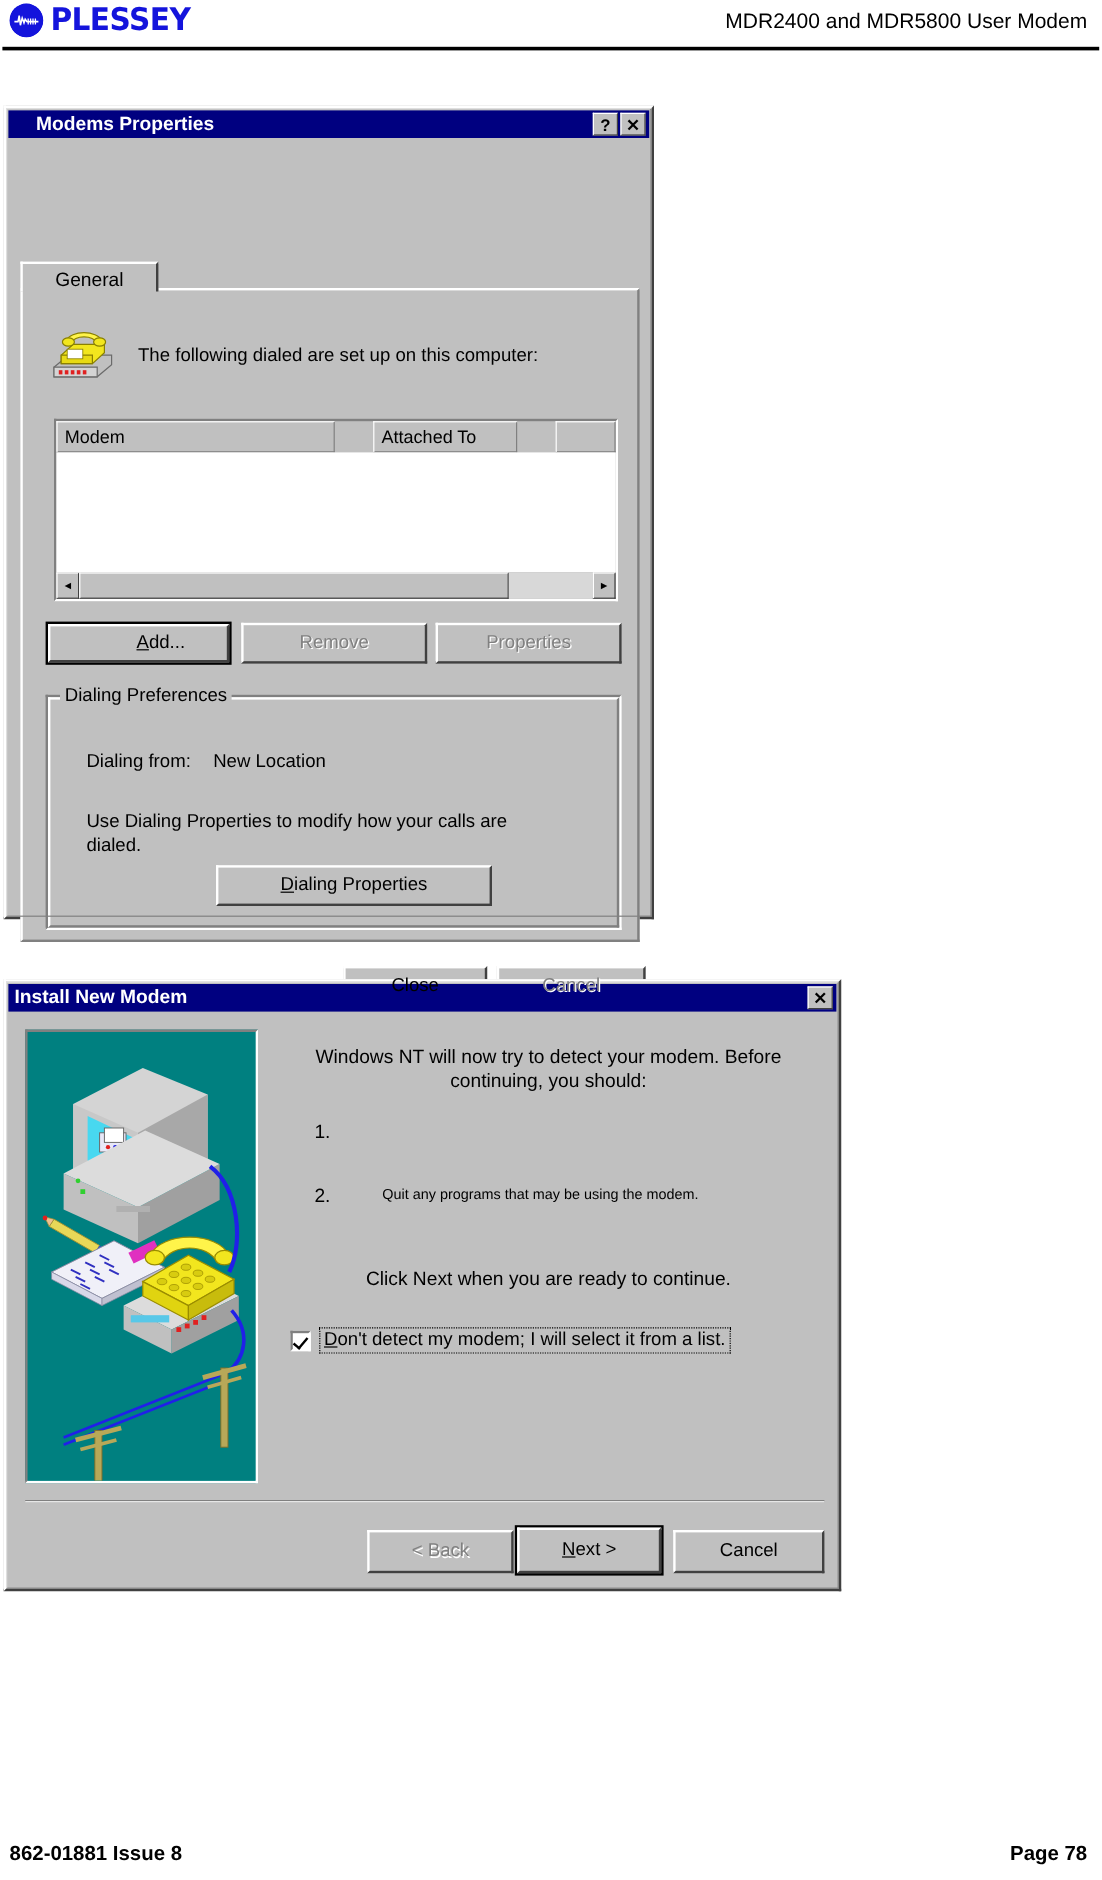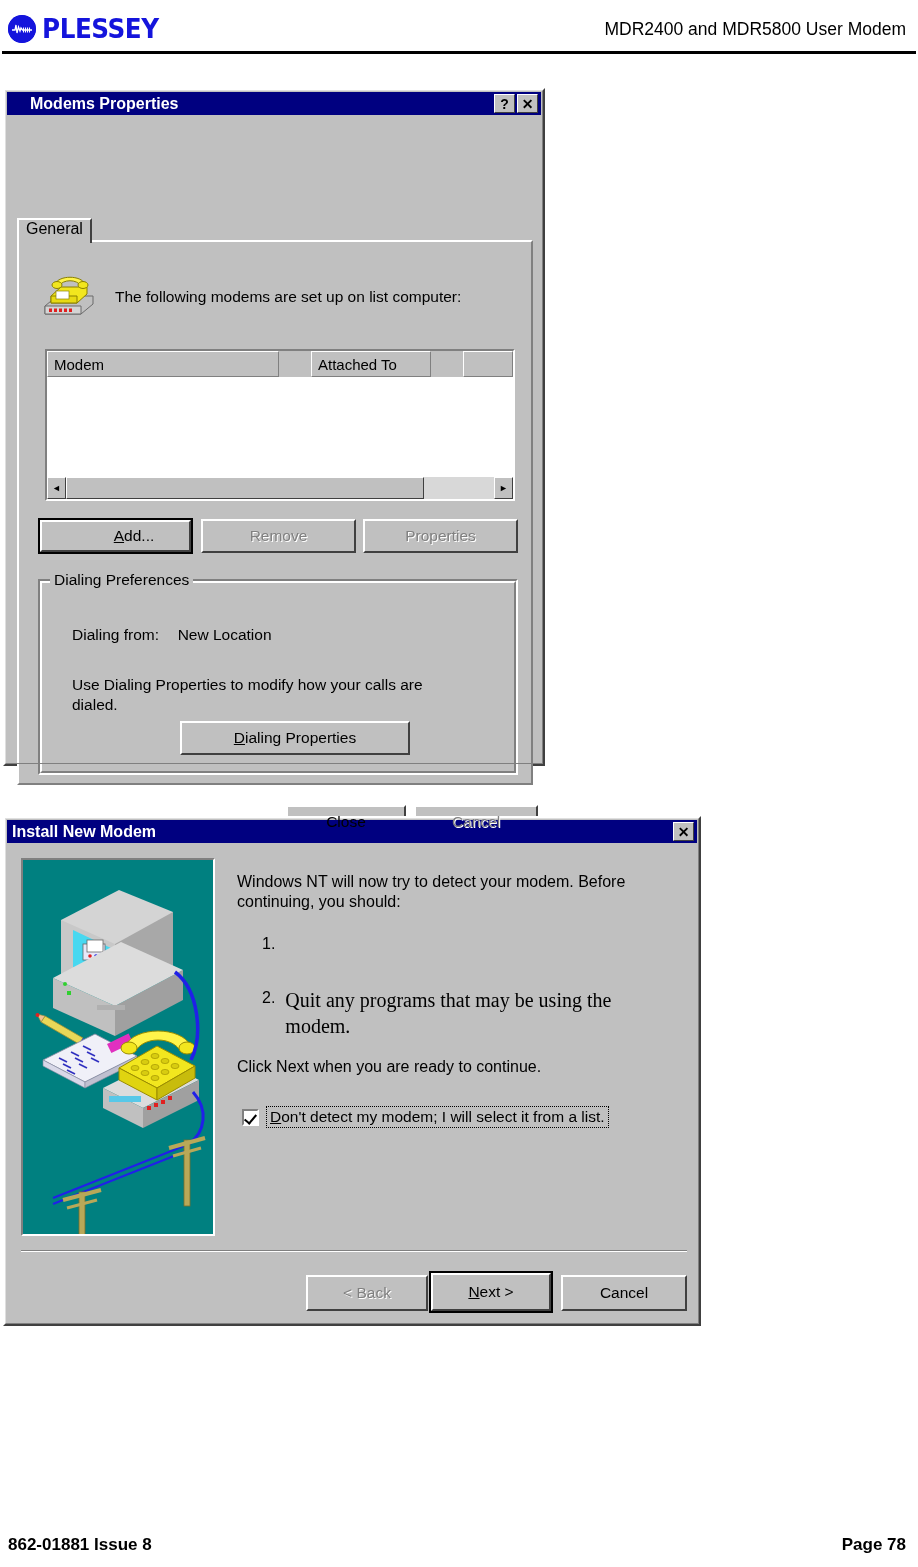--- a/index.html
+++ b/index.html
@@ -9,21 +9,21 @@
     height: 1567px;
     background: #ffffff;
     font-family: "Liberation Sans", sans-serif;
     position: relative;
     overflow: hidden;
   }
 
   
   .page-header {
     position: absolute;
-    left: 0; top: 12px;
+    left: 0; top: 0;
     width: 918px; height: 44px;
   }
   .logo-wrap {
     position: absolute;
     left: 8px; top: 3px;
     display: flex; align-items: center; gap: 6px;
   }
   .logo-mark {
     width: 28px; height: 28px;
     border-radius: 50%;
@@ -100,26 +100,26 @@
     display: flex; align-items: center; justify-content: center;
     font-size: 14px; font-weight: bold; color: #000;
     line-height: 1;
     font-family: "Liberation Sans", sans-serif;
   }
 
   
   .tabstrip { position: absolute; display: flex; align-items: flex-end; }
   .tab {
     height: 25px;
-    padding: 0 7px;
+    padding: 0 27px;
     background: #c0c0c0;
     border-top: 2px solid #ffffff;
     border-left: 2px solid #ffffff;
     border-right: 2px solid #404040;
-    display: flex; align-items: flex-start;
+    display: flex; align-items: flex-end;
     font-size: 16px; color: #000;
     position: relative; z-index: 3;
   }
   .tab-body {
     position: absolute;
     background: #c0c0c0;
     border-top: 2px solid #ffffff;
     border-left: 2px solid #ffffff;
     border-right: 2px solid #808080;
     border-bottom: 2px solid #808080;
@@ -338,21 +338,21 @@
       <path d="M14 30 L40 30 L40 37 L14 37 Z" fill="#e8da14" stroke="#8a8000" stroke-width="1"></path>
 
       <rect x="19" y="25" width="13" height="8" fill="#ffffff" stroke="#8a8000" stroke-width="0.7"></rect>
 
       <path d="M18 18 C22 9, 44 9, 48 18 L44 20 C40 13, 26 13, 22 20 Z" fill="#fff44a" stroke="#8a8000" stroke-width="1"></path>
       <ellipse cx="20" cy="19" rx="5" ry="3.5" fill="#f2e61e" stroke="#8a8000" stroke-width="1"></ellipse>
       <ellipse cx="46" cy="19" rx="5" ry="3.5" fill="#f2e61e" stroke="#8a8000" stroke-width="1"></ellipse>
     </svg>
   </div>
 
-  <div class="txt" style="left:110px; top:197px; width:400px;">The following modems are set up on list computer:</div>
+  <div class="txt" style="left:110px; top:197px; width:400px;">The following dialed are set up on this computer:</div>
 
   <div class="sunken" style="position:absolute; left:40px; top:259px; width:470px; height:152px; background:#c0c0c0;">
 
     <div style="position:absolute; left:0; top:0; right:0; height:26px; display:flex;gap:32px;">
       <div class="col-head" style="width:232px;">
         <span>Modem</span>
       </div>
       <div class="col-head" style="width:120px;">
         <span>Attached To</span>
       </div>
@@ -400,21 +400,21 @@
   <div class="btn" style="left:281px; top:715px; width:120px; height:34px;">
     <span class="lbl">Close</span>
   </div>
   <div class="btn disabled" style="left:409px; top:715px; width:124px; height:34px;">
     <span class="lbl">Cancel</span>
   </div>
 
   <span class="dlg-inner-bevel"></span>
 </div>
 
-<div class="dlg" style="left:3px; top:816px; width:698px; height:510px;">
+<div class="dlg" style="left:3px; top:816px; width:698px; height:510px;text-align:center;">
 
   <div class="titlebar" style="width:690px;">
     <span class="titlebar-text">Install New Modem</span>
     <span class="tb-btns">
       <span class="tb-btn">✕</span>
     </span>
   </div>
 
   <div class="wiz-art" style="left:16px; top:40px; width:194px; height:378px;">
     <svg width="190" height="374" viewBox="0 0 190 374">
@@ -503,21 +503,21 @@
   </div>
 
   <div class="txt" style="left:232px; top:54px; width:440px; font-size:16px;">Windows NT will now try to detect your modem.  Before continuing, you should:</div>
 
   <div style="position:absolute; left:257px; top:116px; width:410px; display:flex; gap:10px;">
     <span class="txt" style="position:relative; font-size:16px;">1.</span>
   </div>
 
   <div style="position:absolute; left:257px; top:170px; width:410px; display:flex; gap:10px;">
     <span class="txt" style="position:relative; font-size:16px;">2.</span>
-    <span class="txt" style="position:relative; font-size:20px; width:330px;font-family:Liberation Serif, serif;">Quit any programs that may be using the modem.</span>
+    <span class="txt" style="position:relative; font-size:12px; width:330px;">Quit any programs that may be using the modem.</span>
   </div>
 
   <div class="txt" style="left:232px; top:239px; width:440px; font-size:16px;">Click Next when you are ready to continue.</div>
 
   <div style="position:absolute; left:237px; top:288px; display:flex; align-items:center; gap:7px;">
     <span class="chk-box"></span>
     <span class="chk-focus"><span class="u">D</span><span>on't detect my modem; I will select it from a list.</span></span>
   </div>
 
   <div class="hr-etched" style="left:16px; top:432px; width:666px;"></div>

